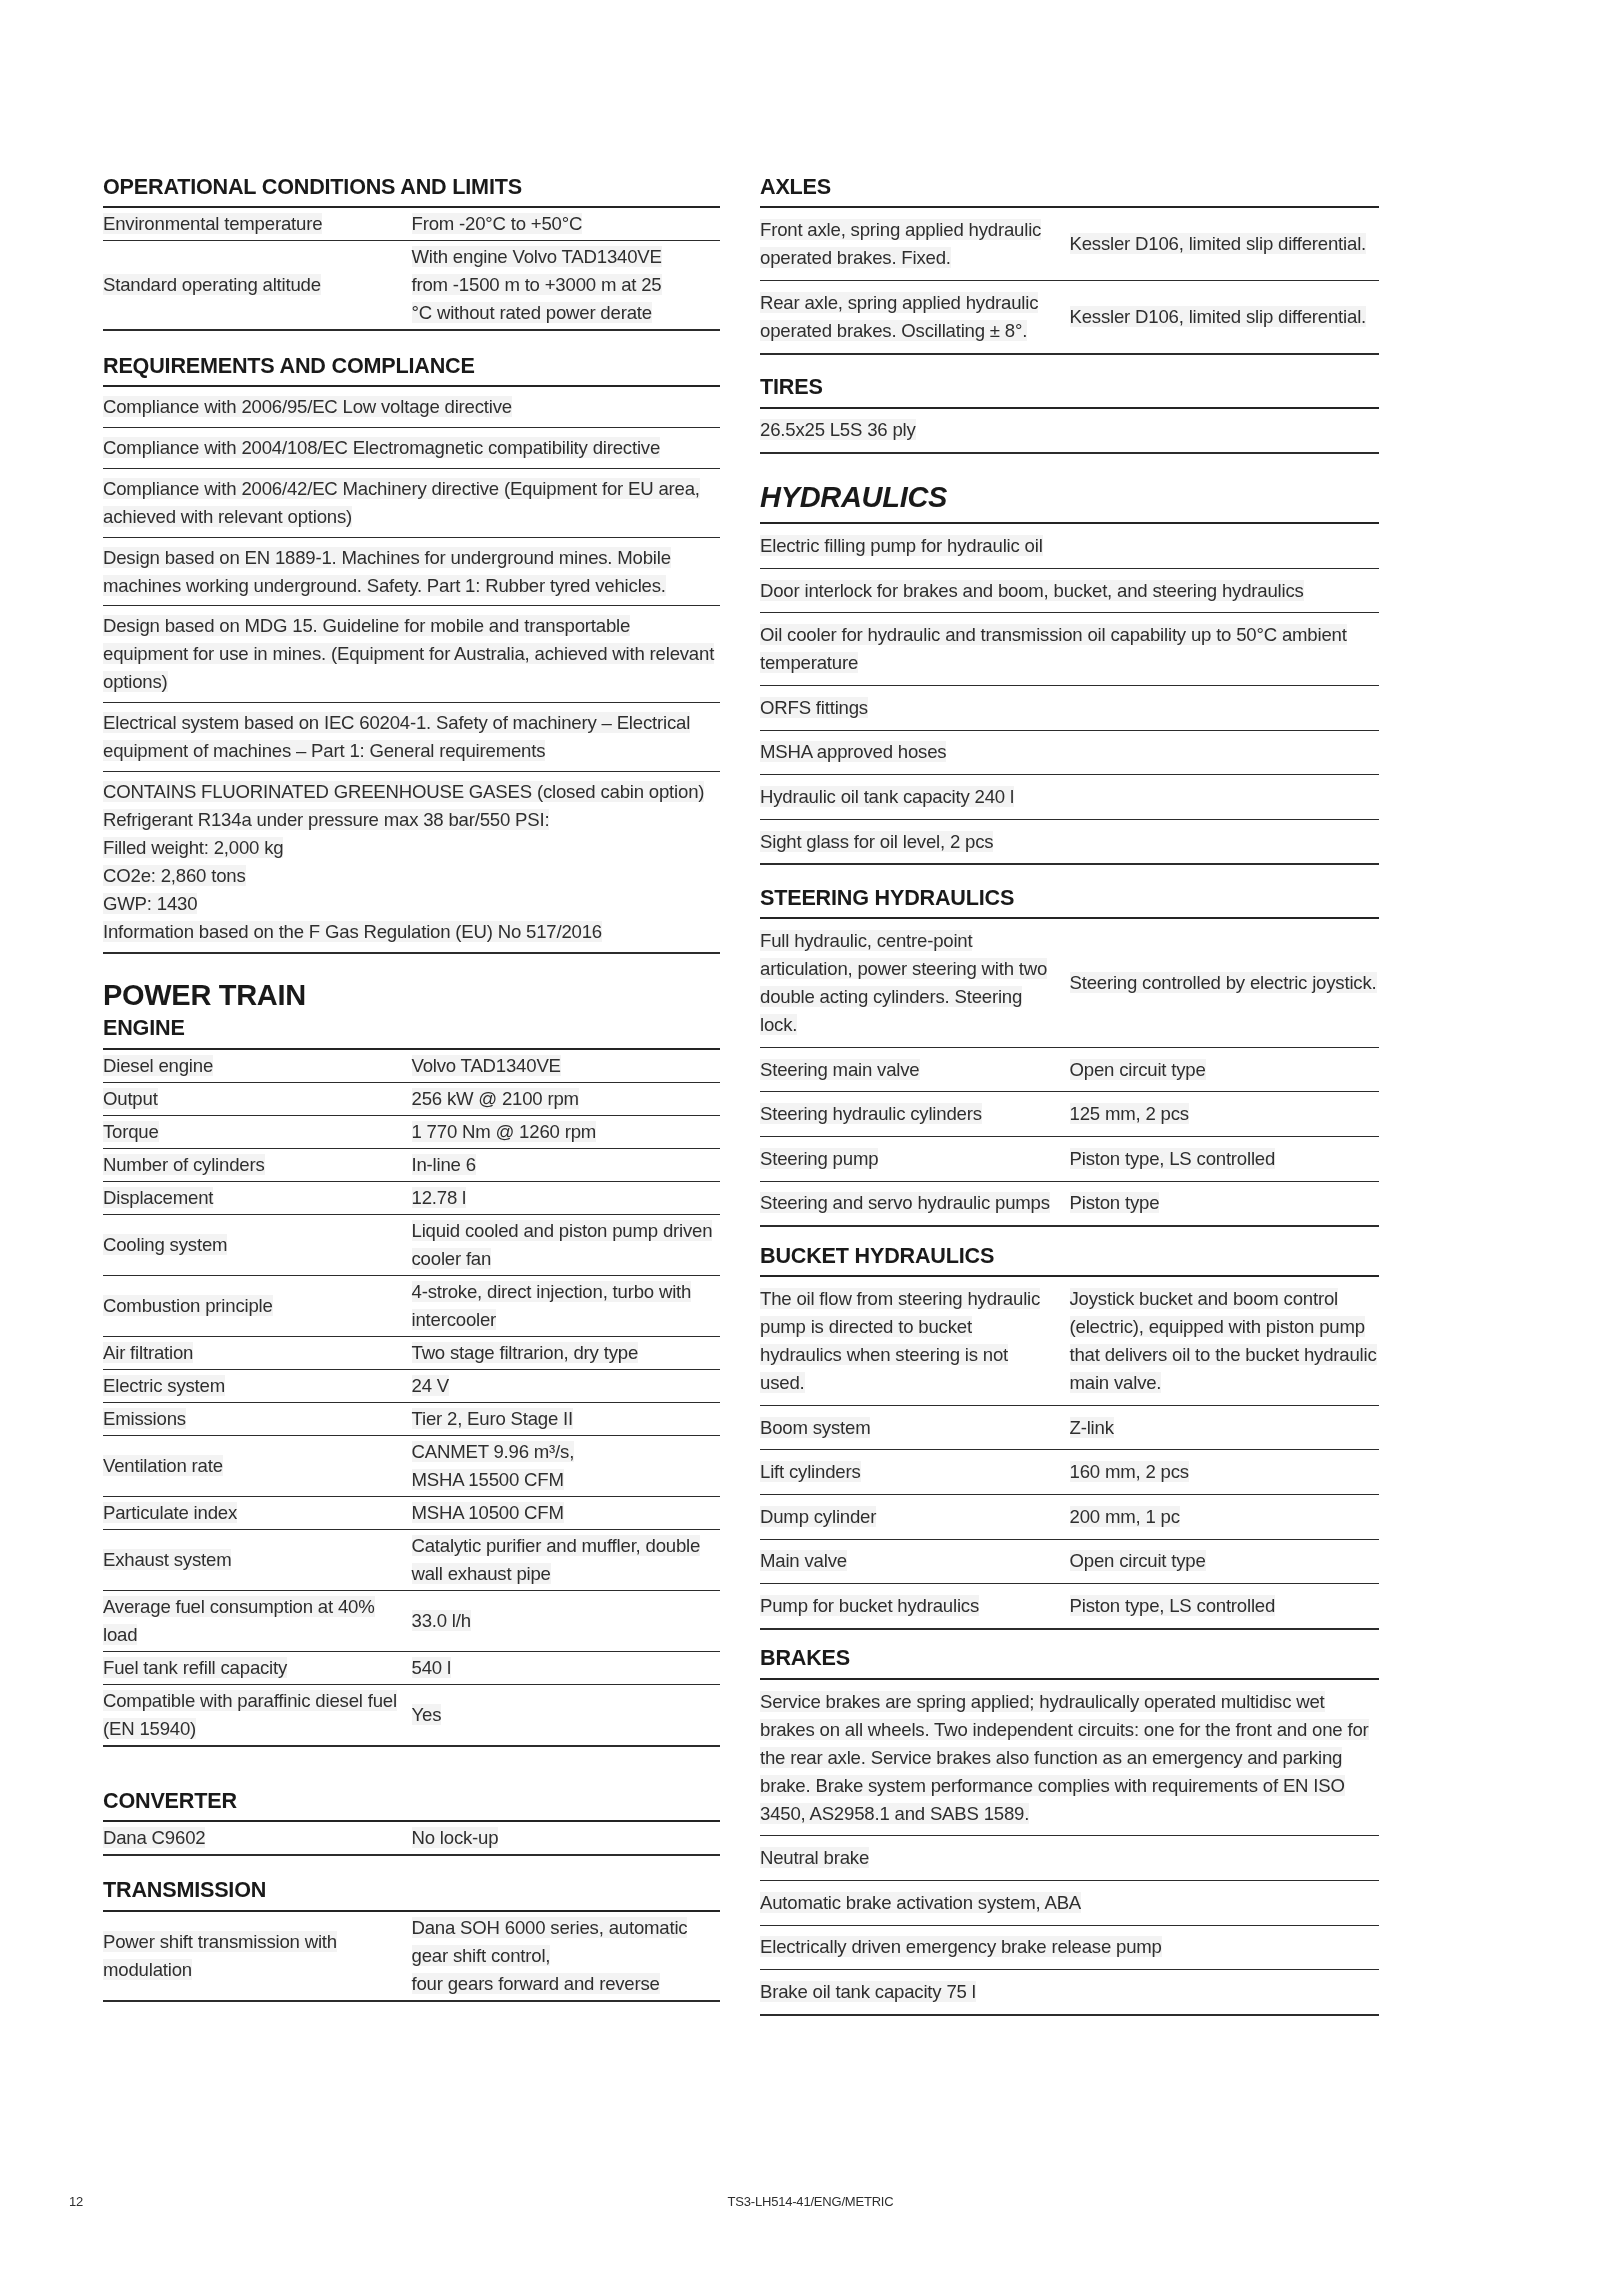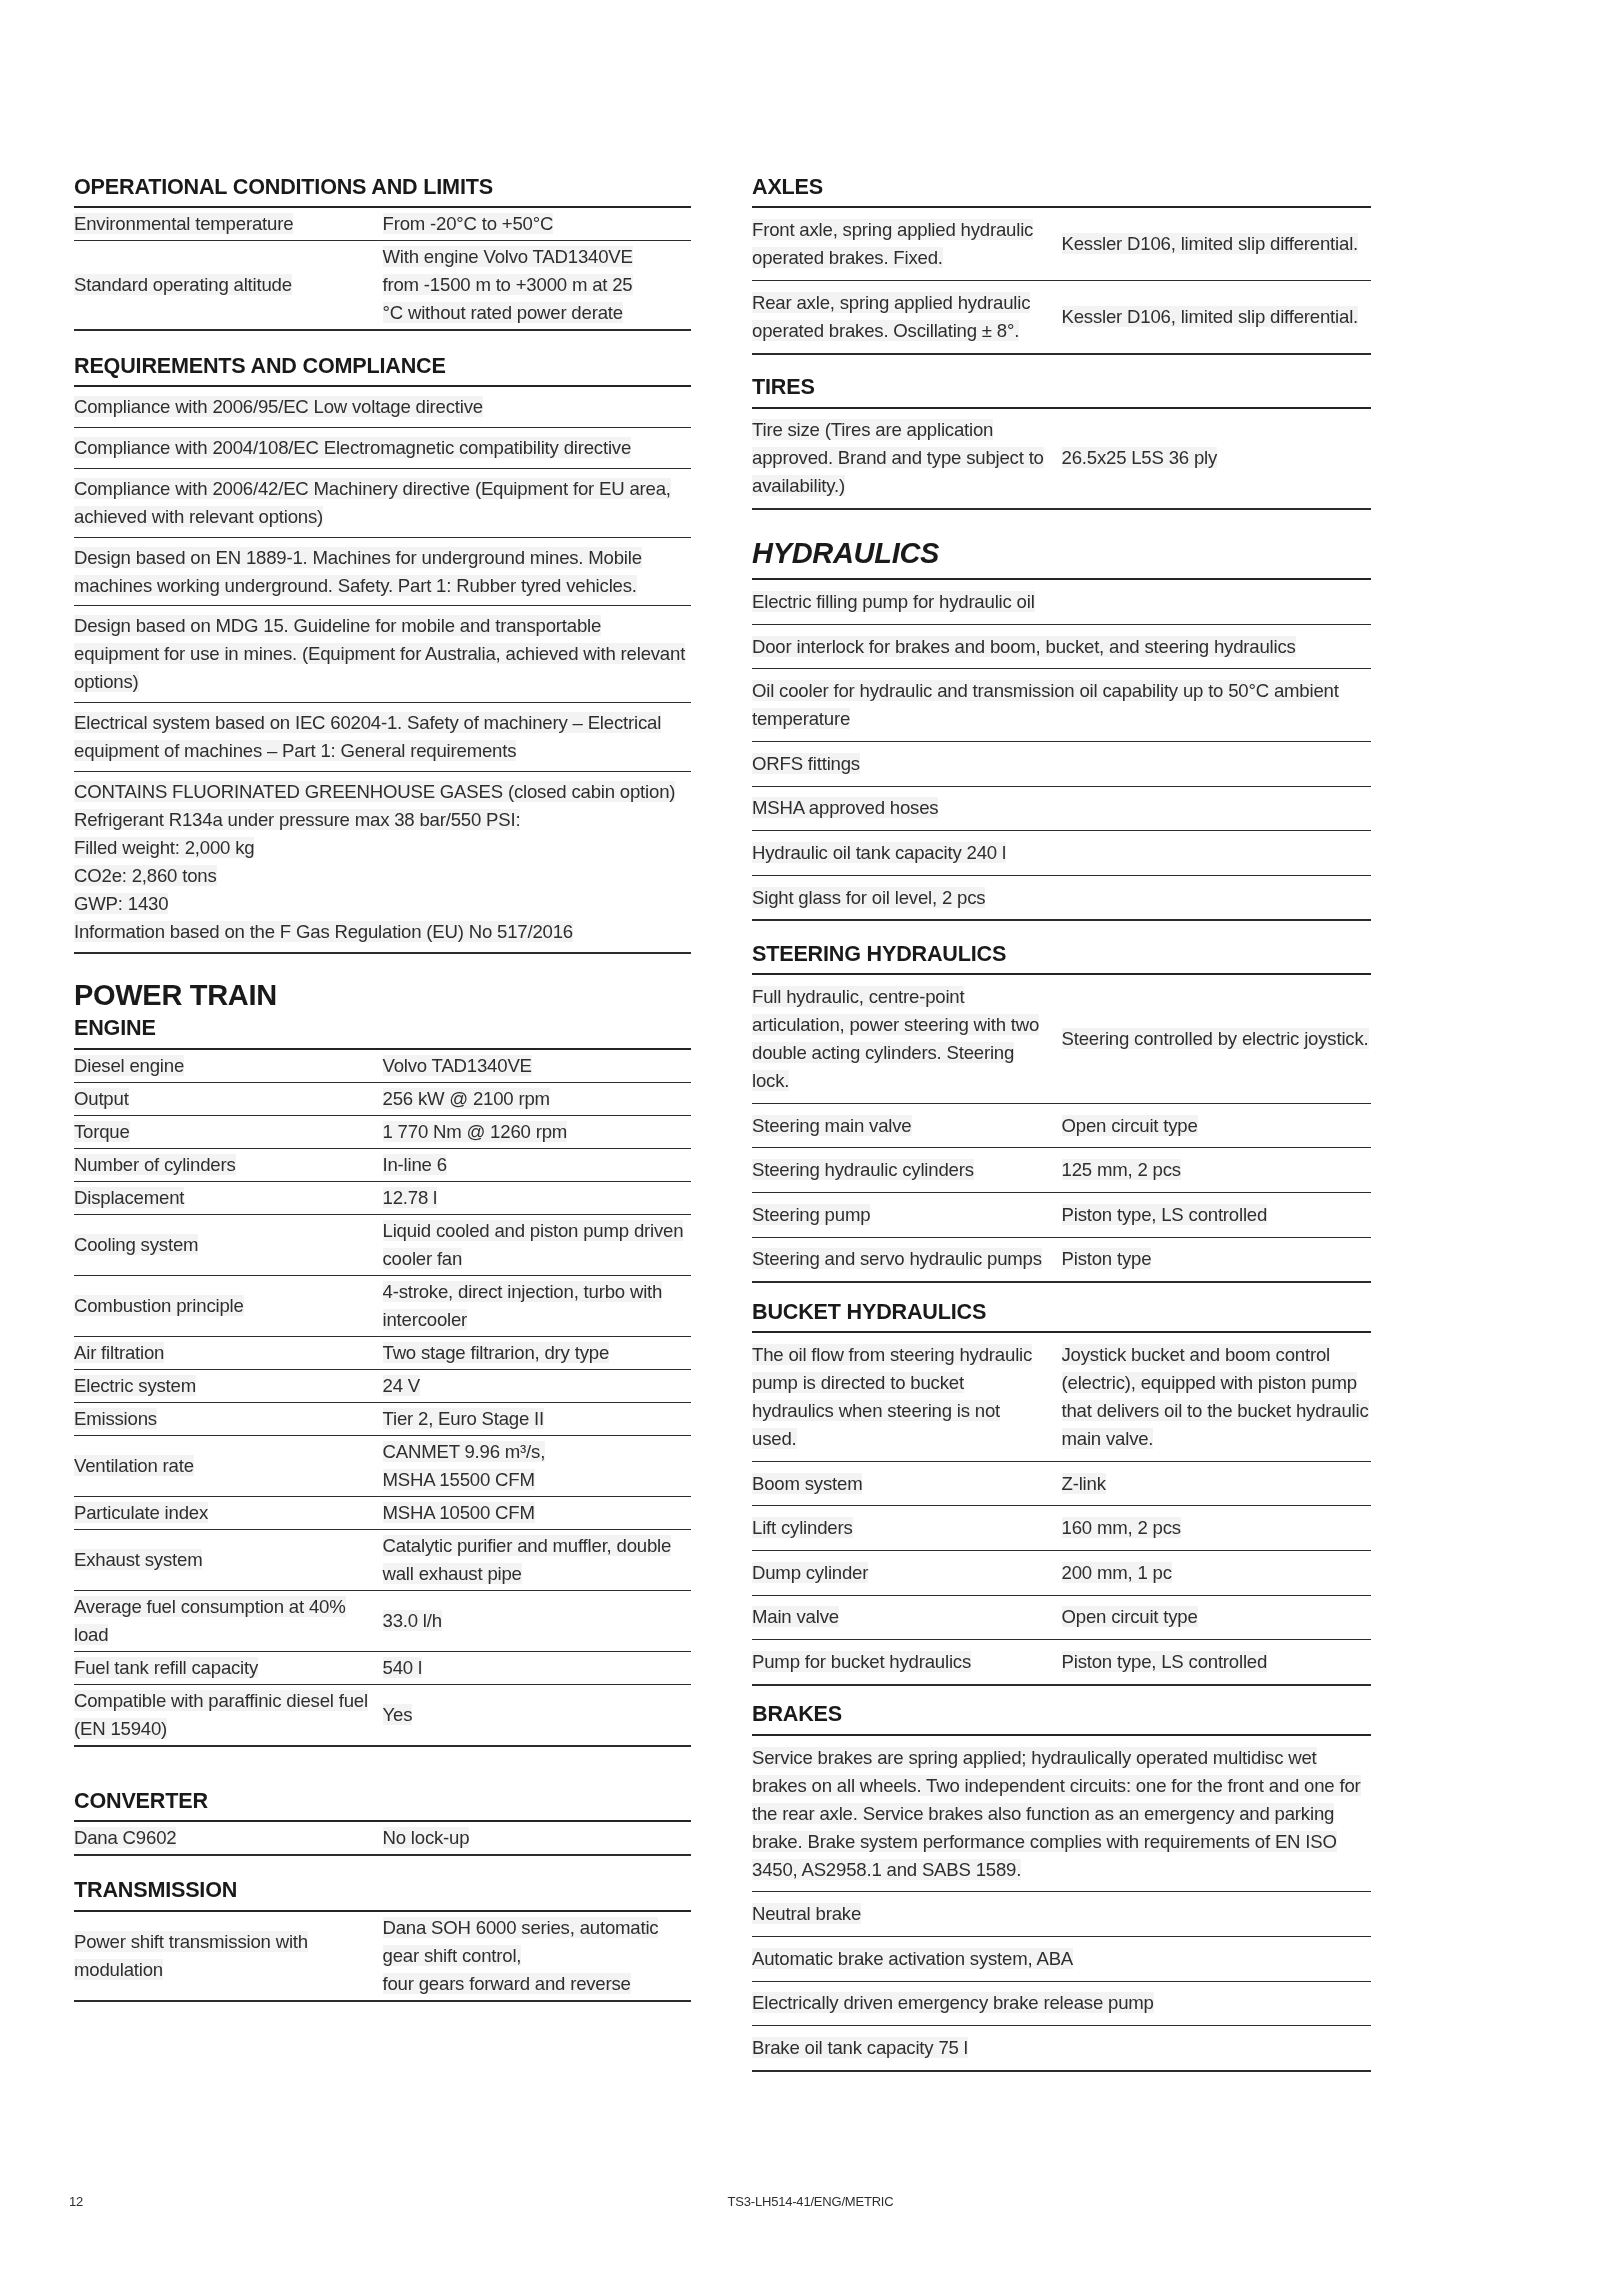--- a/index.html
+++ b/index.html
@@ -4,21 +4,21 @@
 <style>
   html,body { margin:0; padding:0; }
   body {
     width:1621px; height:2293px;
     background:#ffffff;
     font-family:"Liberation Sans", sans-serif;
     color:#2e2e2e;
     position:relative;
     overflow:hidden;
   }
-  .cols { display:flex; padding:176px 0 0 74px; gap:61px; }
+  .cols { display:flex; padding:176px 0 0 103px; gap:40px; }
   .col-l { width:617px; flex:0 0 617px; }
   .col-r { width:619px; flex:0 0 619px; }
 
   .sub {
     font-size:21.6px; font-weight:bold; color:#1a1a1a;
     letter-spacing:-0.2px; margin:0 0 8.8px 0; line-height:21.6px;
   }
   .big {
     font-size:29px; font-weight:bold; color:#1a1a1a;
     letter-spacing:-0.3px; margin:0; line-height:29px;
@@ -228,21 +228,20 @@
           <div class="cl"><span class="t">Rear axle, spring applied hydraulic operated brakes. Oscillating ± 8°.</span></div>
           <div class="cv"><span class="t">Kessler D106, limited slip differential.</span></div>
         </div>
       </div>
     </section>
 
     <section class="mt-tires">
       <h3 class="sub">TIRES</h3>
       <div class="tbl tblr">
         <div class="row">
-          <div class="cl"><span class="t">Tire size (Tires are application approved. Brand and type subject to availability.)</span></div>
           <div class="cv"><span class="t">26.5x25 L5S 36 ply</span></div>
         </div>
       </div>
     </section>
 
     <h2 class="big mt-hyd hyd-gap">HYDRAULICS</h2>
 
     <div class="tbl listr">
       <div class="row">
           <div class="li"><span class="t">Electric filling pump for hydraulic oil</span></div>

